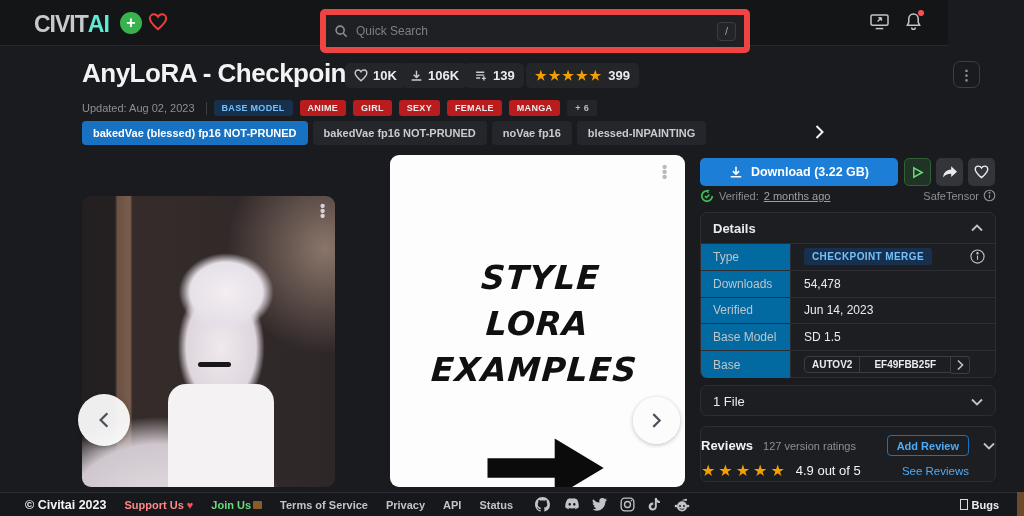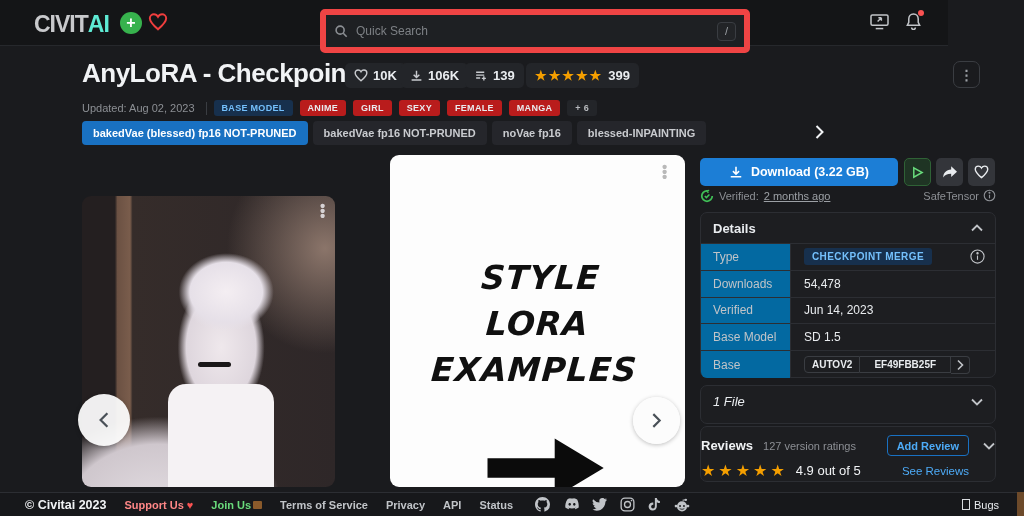--- a/index.html
+++ b/index.html
@@ -81,41 +81,41 @@
   .drow { height:26.8px; display:flex; border-bottom:1px solid #2c2e33; font-size:12px; align-items:stretch; }
   .drow:last-child { border-bottom:none; }
   .dlabel { width:90px; flex:none; display:flex; align-items:center; padding-left:12px; color:#c1c4c8; border-right:1px solid #2c2e33; background:#0369a1; border-radius:0 0 0 6px; }
   .dval { flex:1; display:flex; align-items:center; padding-left:13px; color:#e9ecef; gap:6px; }
   .type-badge { background:#17304d; color:#74c0fc; font-size:10px; font-weight:bold; letter-spacing:0.4px; padding:3px 8px; border-radius:3px; text-transform:uppercase; }
   .info-circ { margin-left:auto; margin-right:10px; }
   .hash-chip { border:1px solid #3a3d42; border-radius:4px 0 0 4px; padding:2px 7px; font-size:10px; font-weight:bold; color:#e9ecef; }
   .hash-chip.val { border-left:none; border-radius:0; padding:2px 14px; }
   .hash-next { border:1px solid #3a3d42; border-left:none; border-radius:0 4px 4px 0; padding:2px 5px; display:flex; align-items:center; }
 
-  .file-card { top:385px; height:39px;font-style:italic; }
+  .file-card { top:385px; height:31px; }
   .file-card .card-head { border-bottom:none; font-weight:normal; }
 
   .reviews-card { top:426px; height:56px; padding:8px 0; }
   .rev-line1 { display:flex; align-items:center; }
   .rev-title { color:#f1f3f5; font-size:13px; font-weight:bold; }
   .rev-sub { color:#8c8f94; font-size:11px; margin-left:10px; }
   .add-review { margin-left:auto; margin-right:14px; height:21px; border:1px solid #1971c2; border-radius:4px; color:#4dabf7; font-size:11px; font-weight:bold; display:flex; align-items:center; padding:0 9px; background:transparent; }
   .rev-line2 { display:flex; align-items:center; margin-top:5px; }
   .rev-stars { color:#f59f00; font-size:16px; letter-spacing:3px; }
   .rev-score { color:#f1f3f5; font-size:13px; margin-left:8px; }
   .see-reviews { margin-left:auto; margin-right:26px; color:#4dabf7; font-size:11.5px; }
 
   
   .footer { position:absolute; left:0; top:492px; width:1024px; height:24px; background:#17181b; border-top:1px solid #2c2e33; display:flex; align-items:center; padding:0 25px; gap:18px; }
   .foot-copy { color:#f1f3f5; font-size:12.5px; font-weight:bold; }
   .foot-link { color:#c1c4c8; font-size:11px; font-weight:bold; }
   .foot-support { color:#ff8787; } .foot-support .hrt { color:#fa5252; }
   .foot-join { color:#69db7c; } .join-box { display:inline-block; width:9px; height:8px; background:#8a5a2b; border-radius:1px; margin-left:2px; }
   .socials { display:flex; gap:13px; align-items:center; margin-left:4px; }
-  .foot-bugs { margin-left:auto; color:#e9ecef; font-size:11px; font-weight:normal; display:flex; align-items:center; gap:4px; }
+  .foot-bugs { margin-left:auto; color:#e9ecef; font-size:11px; font-weight:bold; display:flex; align-items:center; gap:4px; }
   .bug-box { width:8px; height:11px; border:1.5px solid #d9dcdf; display:inline-block; }
   .corner-sliver { position:absolute; right:0; top:492px; width:7px; height:24px; background:#6d4a2a; }
 
   svg { display:block; }
 </style>
 </head>
 <body>
 
 <div class="page">
 

